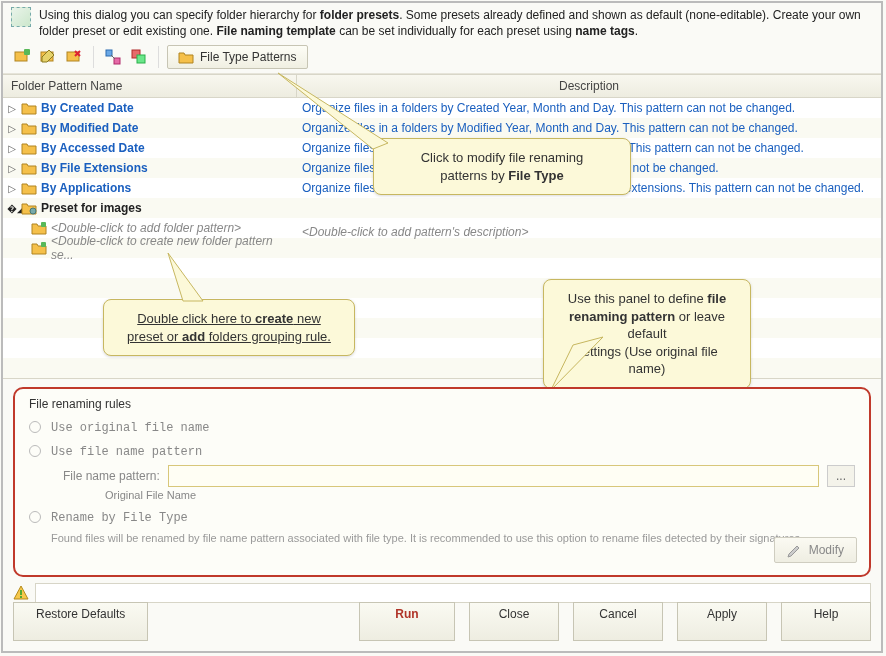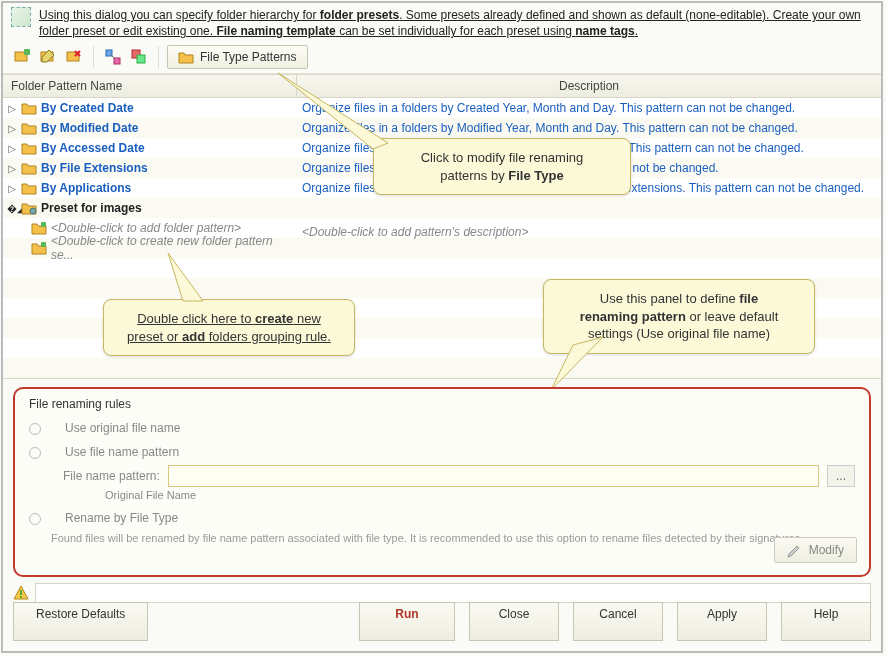--- a/index.html
+++ b/index.html
@@ -24,21 +24,21 @@
   .info-row {
     display:flex; align-items:flex-start;
     padding:4px 8px 2px 8px;
     gap:8px;
   }
   .info-icon {
     width:20px; height:20px; flex:0 0 20px;
     border:1px dashed #7aa;
     background:linear-gradient(135deg,#eaf4ea,#cce7cc);
   }
-  .info-text { font-size:12px; color:#222; line-height:1.35;text-decoration:underline; }
+  .info-text { font-size:12px; color:#222; line-height:1.35; }
   .info-text b { font-weight:bold; }
 
   
   .toolbar {
     display:flex; align-items:center;
     padding:4px 8px;
     gap:4px;
     border-bottom:1px solid #e6e4d9;
   }
   .tbtn {
@@ -116,23 +116,24 @@
     position:absolute;
     left:10px; right:10px;
     top:384px;
     border:2px solid #c0392b;
     border-radius:10px;
     padding:8px 14px 10px 14px;
     background:#fdfdf8;
     height:190px;
   }
   .radio-row {
-    display:flex; align-items:flex-end; gap:24px;
+    display:flex; align-items:flex-start; gap:10px;
     margin:10px 0 6px 0;
     color:#888;
+    font-family:Liberation Mono, monospace;
   }
   .radio {
     width:12px;height:12px;border:1px solid #bbb;border-radius:50%;
     display:inline-block;
   }
   .pattern-row { display:flex;align-items:center;gap:8px;margin:6px 0 2px 34px; color:#888;}
   .pattern-input {
     flex:1;height:22px;border:1px solid #d8c77a;background:#fffef4;
   }
   .dots-btn { width:28px;height:22px;border:1px solid #ccc;background:#f4f3ea;
@@ -345,21 +346,21 @@
   </div>
 
   <div class="callout" style="left:370px; top:135px; width:258px;">
     <div><span>Click to modify file renaming</span></div>
     <div><span>patterns by </span><b>File Type</b></div>
   </div>
   <svg style="position:absolute;left:270px;top:68px;width:120px;height:80px;pointer-events:none;">
     <path d="M5 2 L115 72 L100 78 Z" fill="#fcf9d9" stroke="#c7b760"></path>
   </svg>
 
-  <div class="callout" style="left:540px; top:276px; width:272px;">
+  <div class="callout" style="left:540px; top:276px; width:208px;">
     <div><span>Use this panel to define </span><b>file</b></div>
     <div><b>renaming pattern</b><span> or leave default</span></div>
     <div><span>settings (Use original file name)</span></div>
   </div>
   <svg style="position:absolute;left:540px;top:332px;width:100px;height:60px;pointer-events:none;">
     <path d="M60 2 L8 55 L30 10 Z" fill="#fcf9d9" stroke="#c7b760"></path>
   </svg>
 
   <div class="callout" style="left:100px; top:296px; width:252px;text-decoration:underline;">
     <div><span>Double click here to </span><b>create</b><span> new</span></div>

